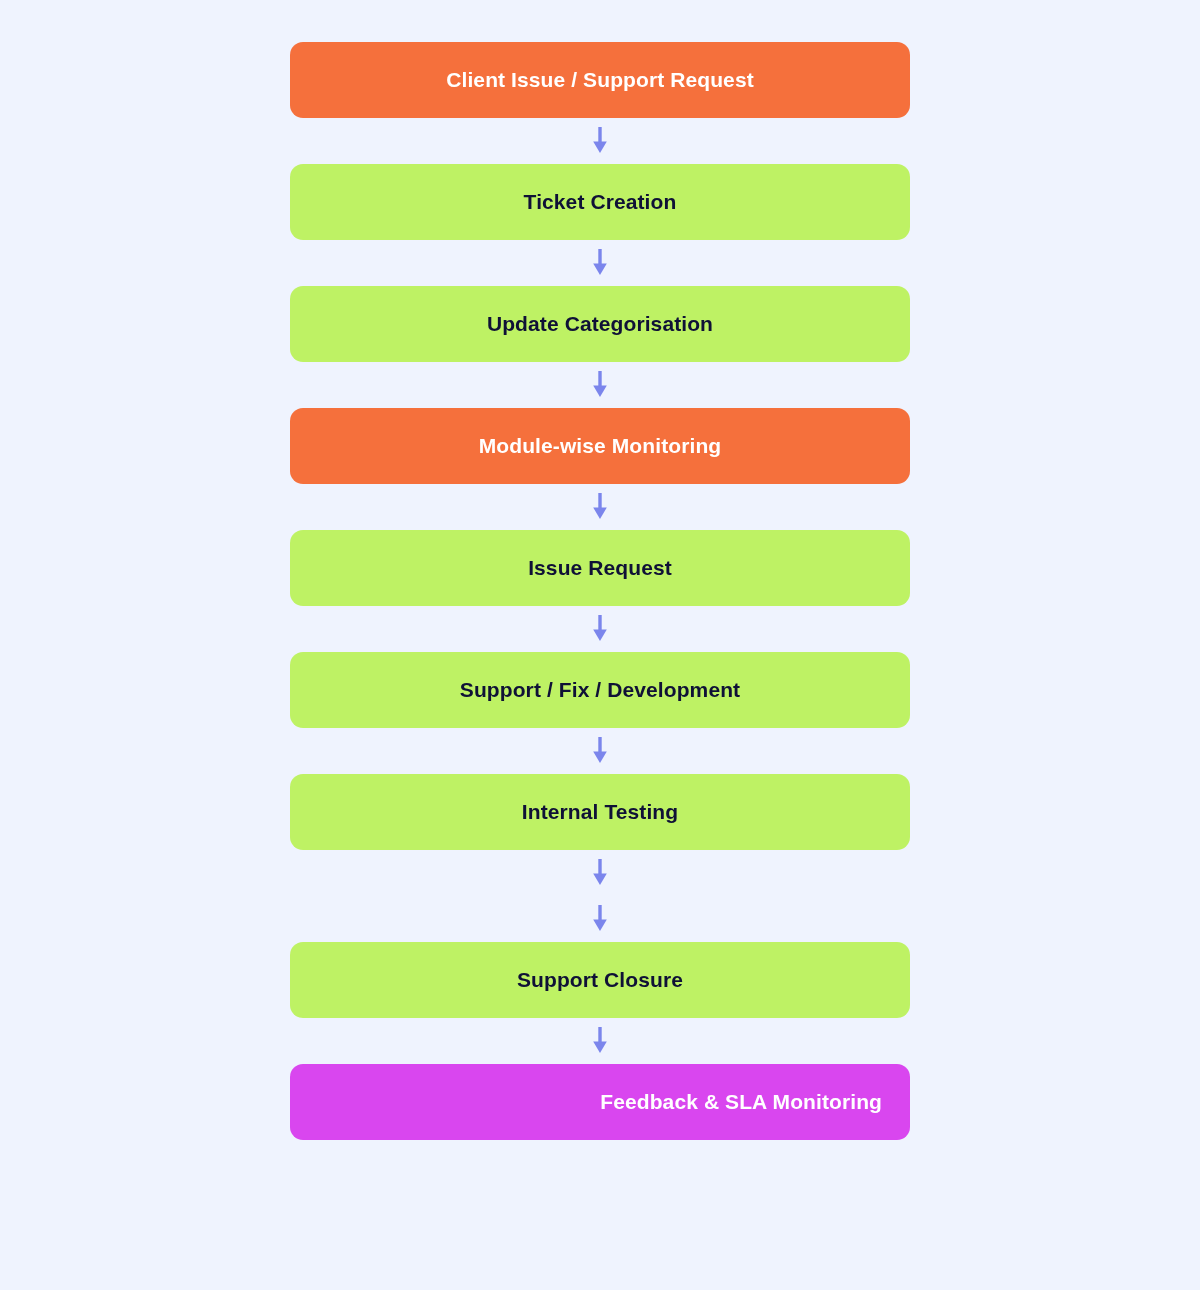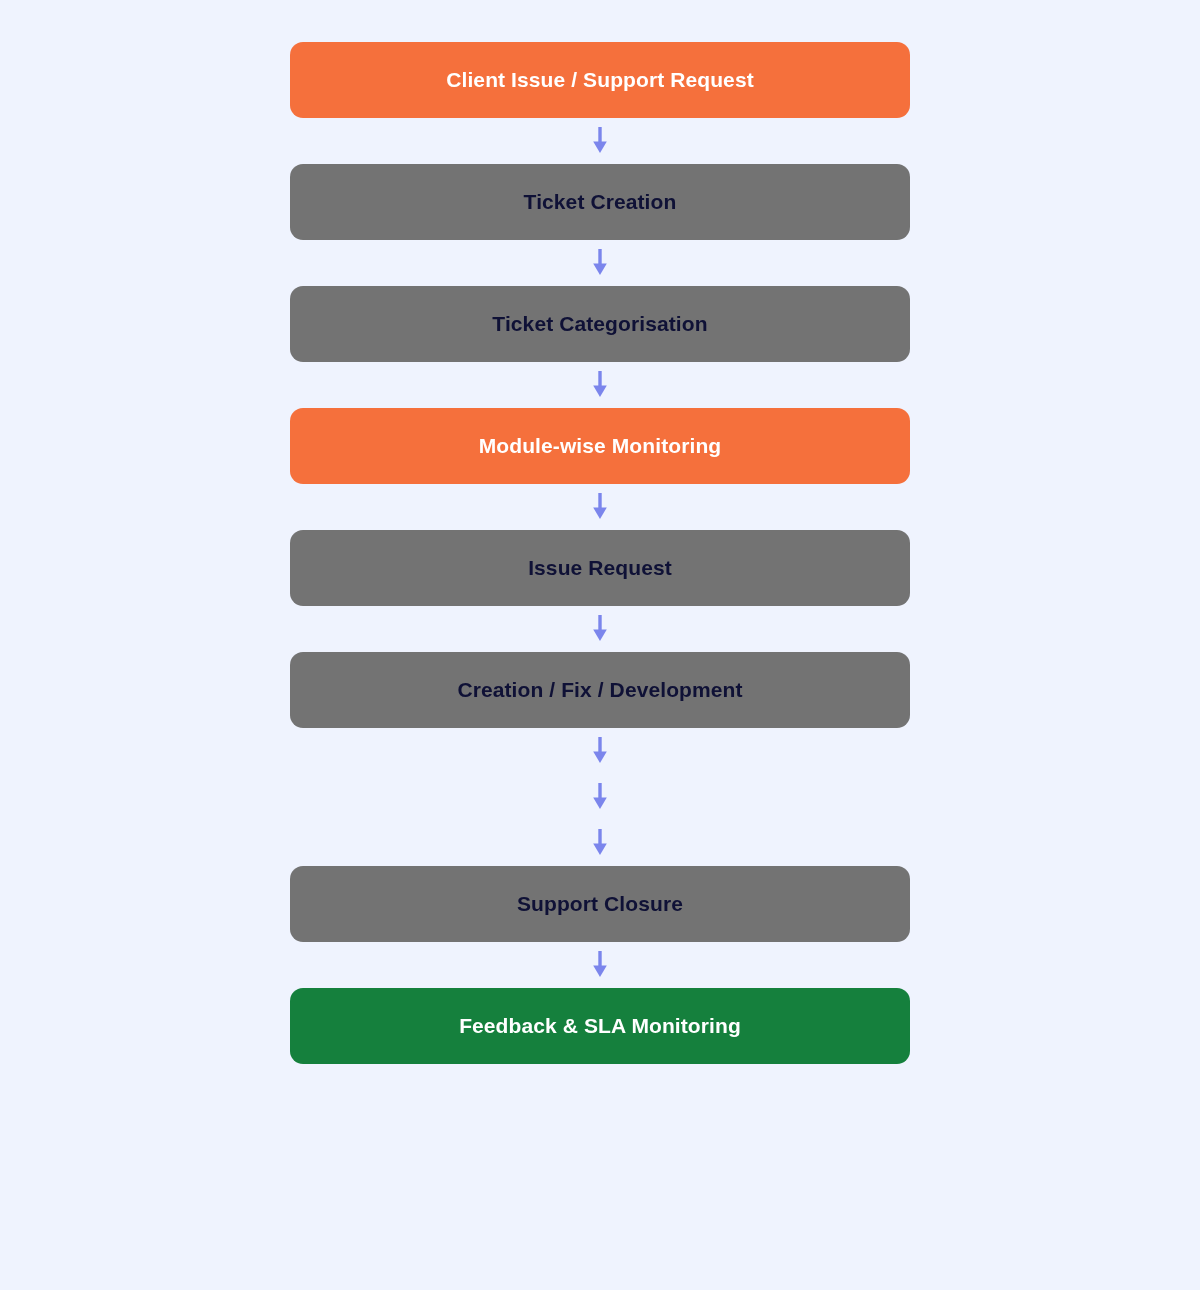--- a/index.html
+++ b/index.html
@@ -41,37 +41,38 @@
 
   .flow-node .node-label {
     font-size: 21px;
     font-weight: bold;
     letter-spacing: 0.1px;
     line-height: 1.25;
   }
 
   
   .style-standard {
-    background: #737373;
+    background: #bef264;
   }
   .style-standard .node-label {
     color: #0f1136;
   }
 
   
   .style-highlight {
     background: #f5703c;
   }
   .style-highlight .node-label {
     color: #ffffff;
   }
 
   
   .style-final {
-    background: #15803d;
+    background: #d946ef;
+    justify-content: flex-end;
   }
   .style-final .node-label {
     color: #ffffff;
   }
 
   .flow-connector {
     width: 28px;
     height: 46px;
     display: flex;
     align-items: center;
@@ -102,21 +103,21 @@
     </div>
     <div class="flow-connector">
       <span>
         <svg width="16" height="28" viewBox="0 0 16 28" aria-hidden="true">
           <rect x="6.3" y="0" width="3.4" height="17" fill="#7b85ec"></rect>
           <path d="M1.2 14.5 L14.8 14.5 L8 26 Z" fill="#7b85ec"></path>
         </svg>
       </span>
     </div>
     <div class="flow-node style-standard">
-      <span class="node-label">Ticket Categorisation</span>
+      <span class="node-label">Update Categorisation</span>
     </div>
     <div class="flow-connector">
       <span>
         <svg width="16" height="28" viewBox="0 0 16 28" aria-hidden="true">
           <rect x="6.3" y="0" width="3.4" height="17" fill="#7b85ec"></rect>
           <path d="M1.2 14.5 L14.8 14.5 L8 26 Z" fill="#7b85ec"></path>
         </svg>
       </span>
     </div>
     <div class="flow-node style-highlight">
@@ -135,29 +136,32 @@
     </div>
     <div class="flow-connector">
       <span>
         <svg width="16" height="28" viewBox="0 0 16 28" aria-hidden="true">
           <rect x="6.3" y="0" width="3.4" height="17" fill="#7b85ec"></rect>
           <path d="M1.2 14.5 L14.8 14.5 L8 26 Z" fill="#7b85ec"></path>
         </svg>
       </span>
     </div>
     <div class="flow-node style-standard">
-      <span class="node-label">Creation / Fix / Development</span>
+      <span class="node-label">Support / Fix / Development</span>
     </div>
     <div class="flow-connector">
       <span>
         <svg width="16" height="28" viewBox="0 0 16 28" aria-hidden="true">
           <rect x="6.3" y="0" width="3.4" height="17" fill="#7b85ec"></rect>
           <path d="M1.2 14.5 L14.8 14.5 L8 26 Z" fill="#7b85ec"></path>
         </svg>
       </span>
+    </div>
+    <div class="flow-node style-standard">
+      <span class="node-label">Internal Testing</span>
     </div>
     <div class="flow-connector">
       <span>
         <svg width="16" height="28" viewBox="0 0 16 28" aria-hidden="true">
           <rect x="6.3" y="0" width="3.4" height="17" fill="#7b85ec"></rect>
           <path d="M1.2 14.5 L14.8 14.5 L8 26 Z" fill="#7b85ec"></path>
         </svg>
       </span>
     </div>
     <div class="flow-connector">

